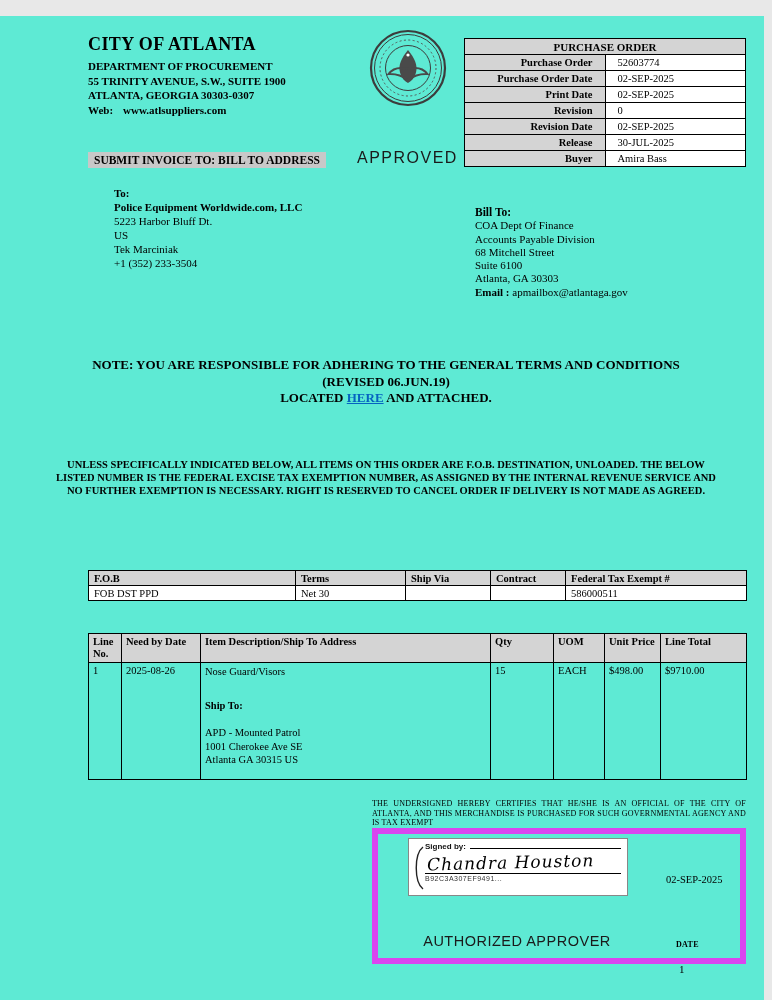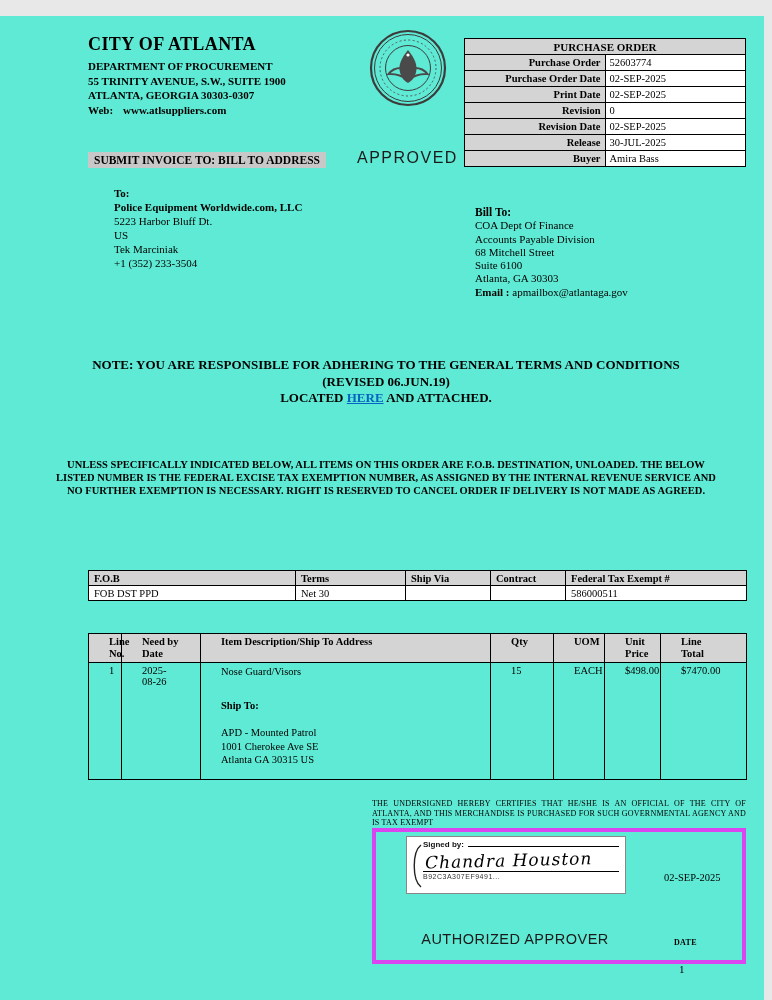--- a/index.html
+++ b/index.html
@@ -13,21 +13,21 @@
   .org-name { font-size:18px; font-weight:bold; letter-spacing:.4px; margin-bottom:4px; }
   .org-line { font-size:11px; font-weight:bold; line-height:14.5px; }
   .web-url { margin-left:10px; }
 
   
   .seal { left:368px; top:12px; width:80px; height:80px; }
 
   
   table { border-collapse:collapse; }
   .po-table { left:464px; top:22px; width:282px; font-size:10.5px; table-layout:fixed; }
-  .po-table th, .po-table td { border:1px solid #000; padding:1px 4px; height:16px; overflow:hidden; white-space:nowrap; }
+  .po-table th, .po-table td { border:1px solid #000; padding:1px 12px; height:16px; overflow:hidden; white-space:nowrap; }
   .po-table th { background:#d4d4d4; text-align:center; font-size:11px; }
   .po-label { background:#d4d4d4; font-weight:bold; text-align:right; width:152px; }
   .po-value { background:#fff; }
 
   .submit-invoice { left:88px; top:136px; background:#c8c8c8; font-weight:bold; font-size:11.5px; padding:2px 6px;text-align:center; }
   .approved { left:357px; top:133px; font-family:"Liberation Sans", sans-serif; font-size:16px; letter-spacing:1.5px; color:#1a1a1a; }
 
   
   .vendor { left:114px; top:170px; font-size:11px; line-height:14px; }
   .vendor .label, .vendor .name { font-weight:bold; }
@@ -41,32 +41,32 @@
   .terms { left:56px; top:442px; width:660px; text-align:center; font-weight:bold; font-size:10.5px; line-height:13px; }
 
   
   .fob-table { left:88px; top:554px; width:658px; font-size:10.5px; table-layout:fixed; }
   .fob-table th, .fob-table td { border:1px solid #000; padding:1px 5px; height:15px; text-align:left; white-space:nowrap; overflow:hidden; }
   .fob-table th { background:#d4d4d4; }
   .fob-table td { background:#fff; }
 
   
   .items-table { left:88px; top:617px; width:658px; font-size:10.5px; table-layout:fixed; }
-  .items-table th, .items-table td { border:1px solid #000; padding:2px 20px; text-align:left; vertical-align:top;margin-left:32px; }
+  .items-table th, .items-table td { border:1px solid #000; padding:2px 4px; text-align:left; vertical-align:top;margin-left:32px; }
   .items-table th { background:#d4d4d4; line-height:12px; }
   .items-table .item-row td { height:117px; }
   .desc .shipto { font-weight:bold; margin-top:20px; }
   .desc .addr-first { margin-top:14px; }
   .desc div { line-height:13.5px; }
 
   
   .cert { left:372px; top:783px; width:374px; font-size:8px; line-height:9.6px; text-align:justify; letter-spacing:.2px; }
 
   
-  .sigbox { left:372px; top:812px; width:374px; height:136px; border:4px solid #d946ef;padding-left:12px; }
+  .sigbox { left:372px; top:812px; width:374px; height:136px; border:6px solid #d946ef;padding-left:12px; }
   .sigstamp { position:absolute; left:30px; top:4px; width:220px; height:58px; border:1px solid #888; background:#fff; padding:3px 6px 0 16px; }
   .stamp-arc { position:absolute; left:3px; top:6px; }
   .signedby-row { display:flex; align-items:flex-end; }
   .signedby { font-family:"Liberation Sans", sans-serif; font-size:8px; font-weight:bold; color:#111; }
   .sig-hline { flex:1; border-bottom:1px solid #000; margin:0 0 2px 4px; }
   .sig-name { font-family:"DejaVu Serif", serif; font-style:italic; font-size:17px; letter-spacing:1px; margin:1px 0 0 2px; transform:rotate(-1.5deg); white-space:nowrap; }
   .sig-underline { border-bottom:1px solid #000; margin-top:1px; }
   .sig-id { font-family:"Liberation Sans", sans-serif; font-size:7px; color:#333; letter-spacing:.5px; padding-top:1px; }
   .sig-date { position:absolute; left:288px; top:40px; font-size:10.5px; }
   .approver { position:absolute; left:0; top:99px; width:278px; text-align:center; font-family:"Liberation Sans", sans-serif; font-size:14.5px; letter-spacing:.5px; color:#1a1a1a; }
@@ -225,21 +225,21 @@
       <td class="desc">
         <div>Nose Guard/Visors</div>
         <div class="shipto">Ship To:</div>
         <div class="addr-first">APD - Mounted Patrol</div>
         <div>1001 Cherokee Ave SE</div>
         <div>Atlanta GA 30315 US</div>
       </td>
       <td>15</td>
       <td>EACH</td>
       <td>$498.00</td>
-      <td>$7470.00</td>
+      <td>$9710.00</td>
     </tr>
   </tbody>
     </table>
 
   <div class="abs cert">THE UNDERSIGNED HEREBY CERTIFIES THAT HE/SHE IS AN OFFICIAL OF THE CITY OF ATLANTA, AND THIS MERCHANDISE IS PURCHASED FOR SUCH GOVERNMENTAL AGENCY AND IS TAX EXEMPT</div>
 
   <div class="abs sigbox">
     <div class="sigstamp">
       <svg class="stamp-arc" width="12" height="46" viewBox="0 0 12 46">
           <path d="M11 2 C2 9 2 37 11 44" fill="none" stroke="#222" stroke-width="1.4"></path>

